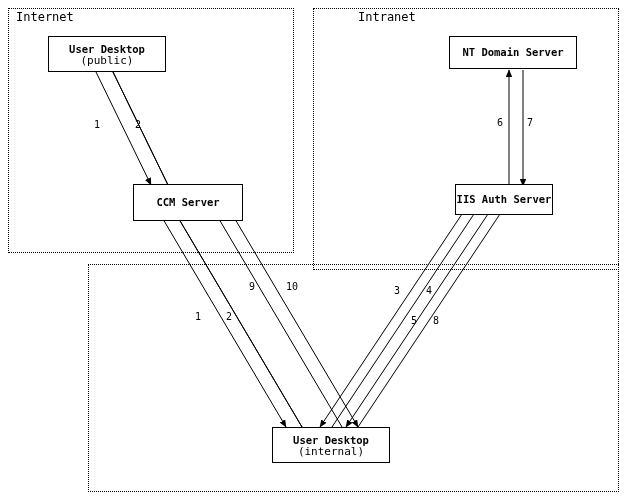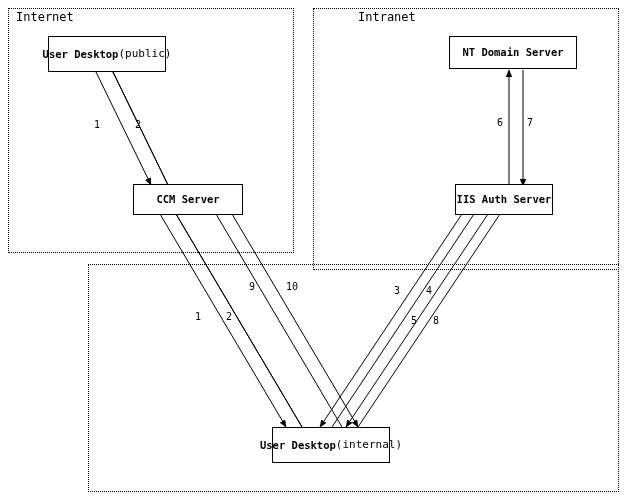--- a/index.html
+++ b/index.html
@@ -26,20 +26,21 @@
     font-size: 12px;
     color: #000000;
     white-space: nowrap;
   }
   .node {
     position: absolute;
     border: 1px solid #000000;
     background: #ffffff;
     box-sizing: border-box;
     display: flex;
+    flex-direction: column;
     align-items: center;
     justify-content: center;
     z-index: 5;
   }
   .node-title {
     font-family: "DejaVu Sans Mono", monospace;
     font-size: 10.5px;
     font-weight: bold;
     color: #000000;
     line-height: 13px;
@@ -114,21 +115,21 @@
 
   <div class="node" style="left:48px; top:36px; width:118px; height:36px;">
     <span class="node-title">User Desktop</span>
     <span class="node-sub">(public)</span>
   </div>
 
   <div class="node" style="left:449px; top:36px; width:128px; height:33px;">
     <span class="node-title">NT Domain Server</span>
   </div>
 
-  <div class="node" style="left:133px; top:184px; width:110px; height:31px;">
+  <div class="node" style="left:133px; top:184px; width:110px; height:37px;">
     <span class="node-title">CCM Server</span>
   </div>
 
   <div class="node" style="left:455px; top:184px; width:98px; height:31px;">
     <span class="node-title">IIS Auth Server</span>
   </div>
 
   <div class="node" style="left:272px; top:427px; width:118px; height:36px;">
     <span class="node-title">User Desktop</span>
     <span class="node-sub">(internal)</span>

